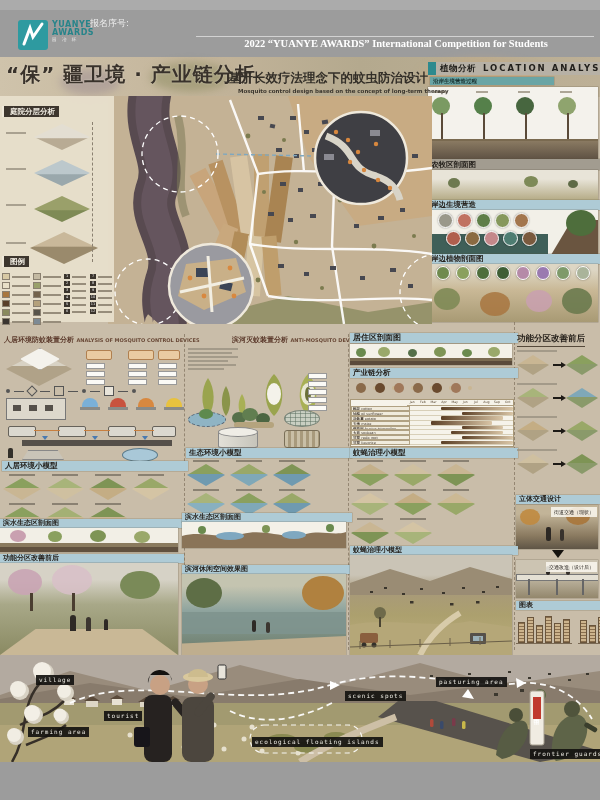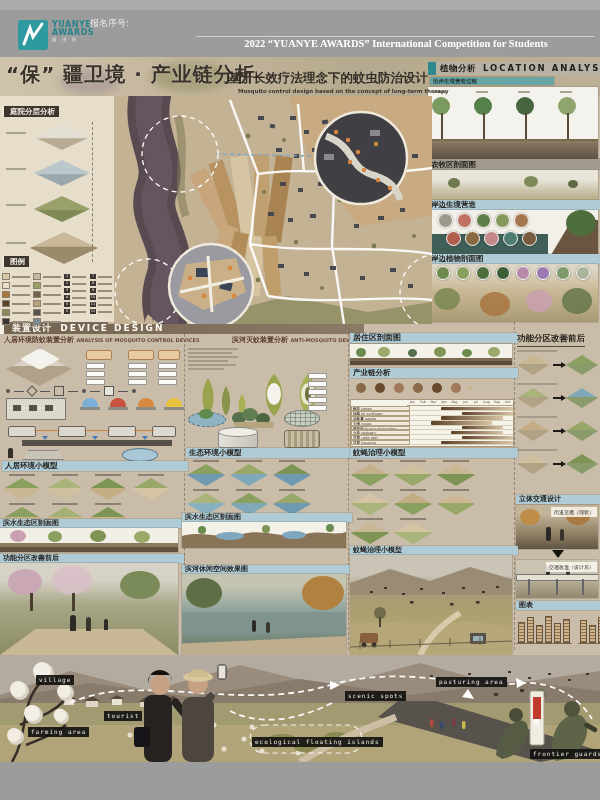--- a/index.html
+++ b/index.html
@@ -430,23 +430,20 @@
         <span class="spc" style="background:#8aa05e;width:12px;height:12px;"></span>
         <span class="spc" style="background:#4e6e3c;width:12px;height:12px;"></span>
         <span class="spc" style="background:#3e5e35;width:12px;height:12px;"></span>
         <span class="spc" style="background:#b58aa8;width:12px;height:12px;"></span>
         <span class="spc" style="background:#9a7ab0;width:12px;height:12px;"></span>
         <span class="spc" style="background:#7e9a6a;width:12px;height:12px;"></span>
         <span class="spc" style="background:#aab49a;width:12px;height:12px;"></span>
       </div>
   </div>
 
-  <div id="dev-band">
-    <span>装置设计</span>&nbsp;&nbsp;<span style="letter-spacing:2px;">DEVICE DESIGN</span>
-  </div>
   <div class="subhead" style="left:4px;top:335px;">
     <span>人居环境防蚊装置分析</span> <i>ANALYSIS OF MOSQUITO CONTROL DEVICES</i>
   </div>
   <div class="subhead" style="left:232px;top:335px;">
     <span>滨河灭蚊装置分析</span> <i>ANTI-MOSQUITO DEVICE</i>
   </div>
 
   <div class="divider" style="left:184px;top:334px;height:316px;"></div>
   <div class="divider" style="left:348px;top:334px;height:316px;"></div>
   <div class="divider" style="left:514px;top:322px;height:328px;"></div>

